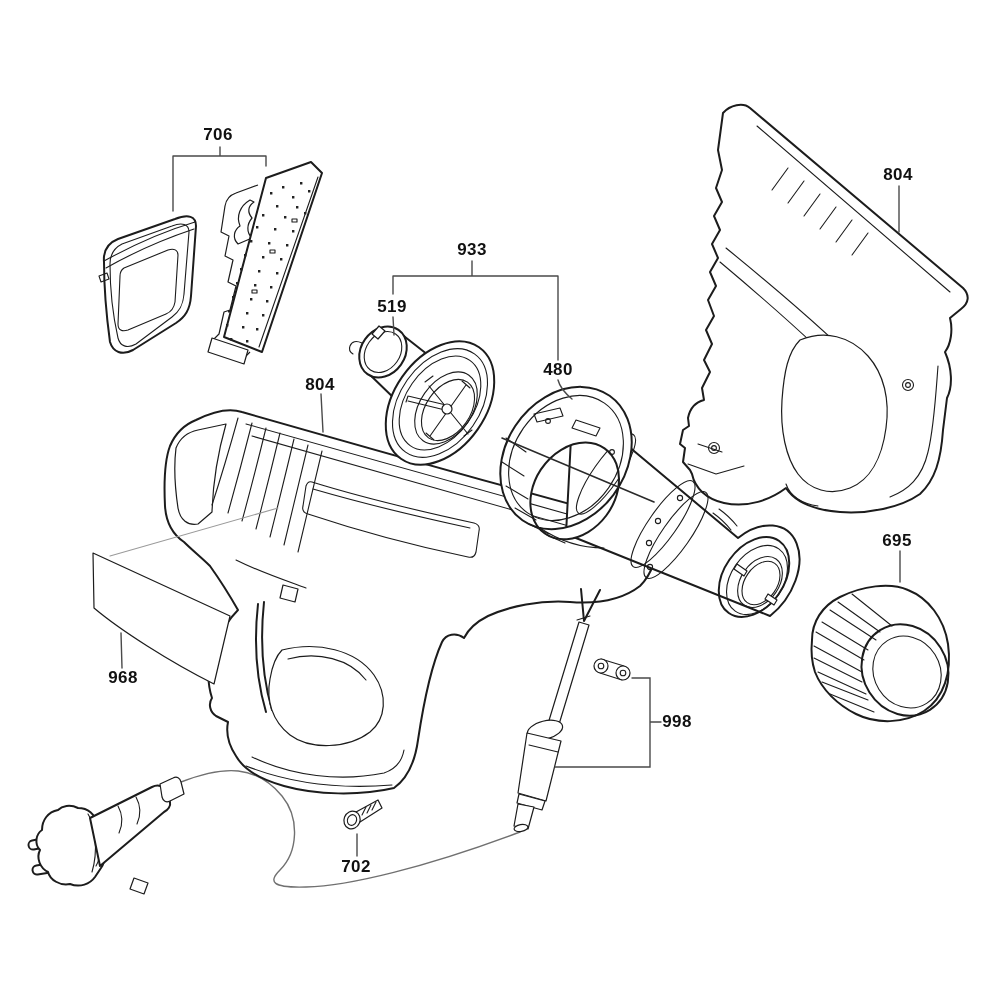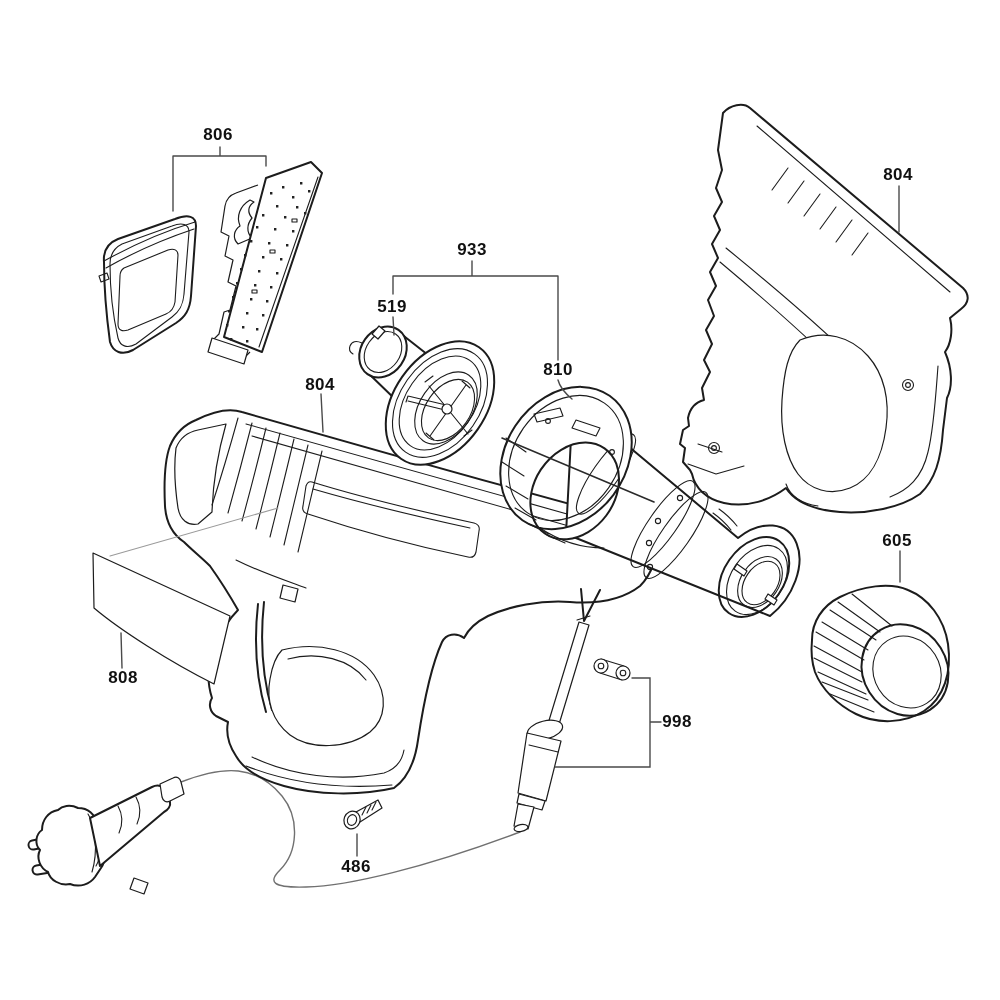--- a/index.html
+++ b/index.html
@@ -176,23 +176,23 @@
     <path class="pointer" d="M502,438 L654,502"></path>
     <path class="leader" d="M899,186 V232"></path>
     <path class="leader" d="M321,394 L323,432"></path>
     <path class="leader" d="M900,551 V582"></path>
     <path class="leader" d="M122,668 L121,633"></path>
     <path class="leader" d="M632,678 H650 V767 H555 M650,722 H661"></path>
     <path class="leader" d="M357,834 V856"></path>
   </g>
 </svg>
 
-  <div class="plabel" style="left:218px;top:135px">806</div>
+  <div class="plabel" style="left:218px;top:135px">706</div>
   <div class="plabel" style="left:472px;top:250px">933</div>
   <div class="plabel" style="left:392px;top:307px">519</div>
-  <div class="plabel" style="left:558px;top:370px">810</div>
+  <div class="plabel" style="left:558px;top:370px">480</div>
   <div class="plabel" style="left:898px;top:175px">804</div>
-  <div class="plabel" style="left:897px;top:541px">605</div>
+  <div class="plabel" style="left:897px;top:541px">695</div>
   <div class="plabel" style="left:320px;top:385px">804</div>
-  <div class="plabel" style="left:123px;top:678px">808</div>
+  <div class="plabel" style="left:123px;top:678px">968</div>
   <div class="plabel" style="left:677px;top:722px">998</div>
-  <div class="plabel" style="left:356px;top:867px">486</div>
+  <div class="plabel" style="left:356px;top:867px">702</div>
 </div>
 
 </body></html>

